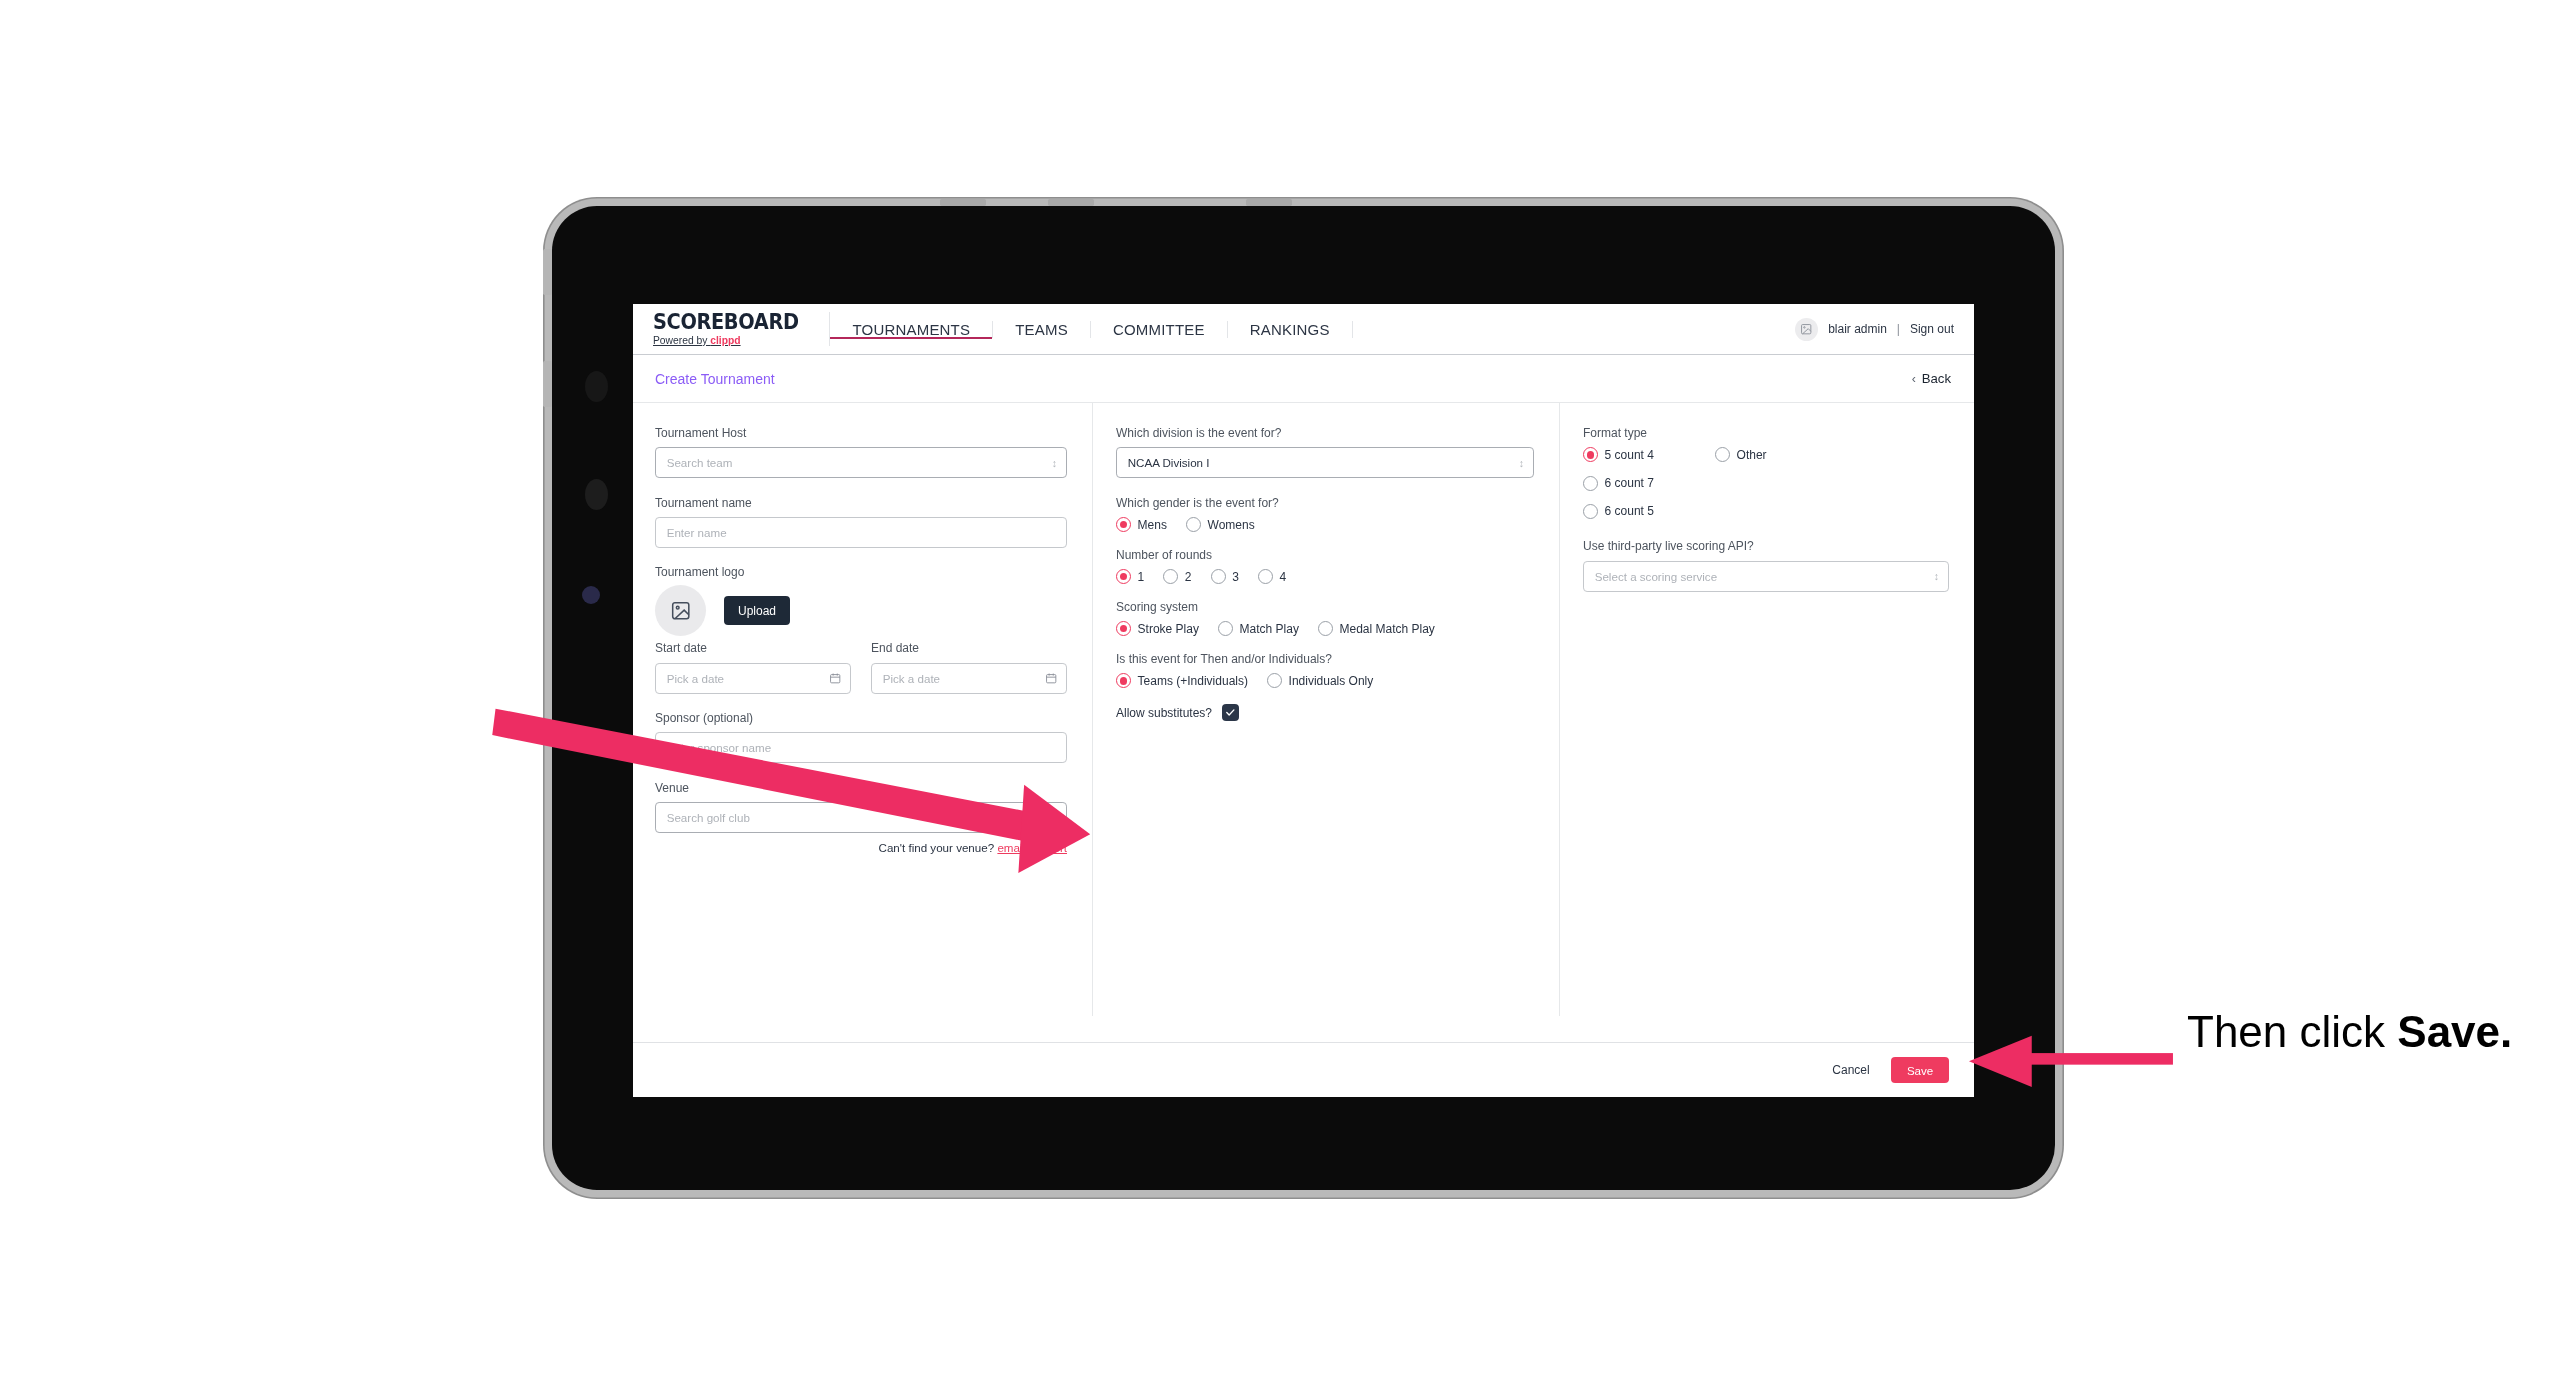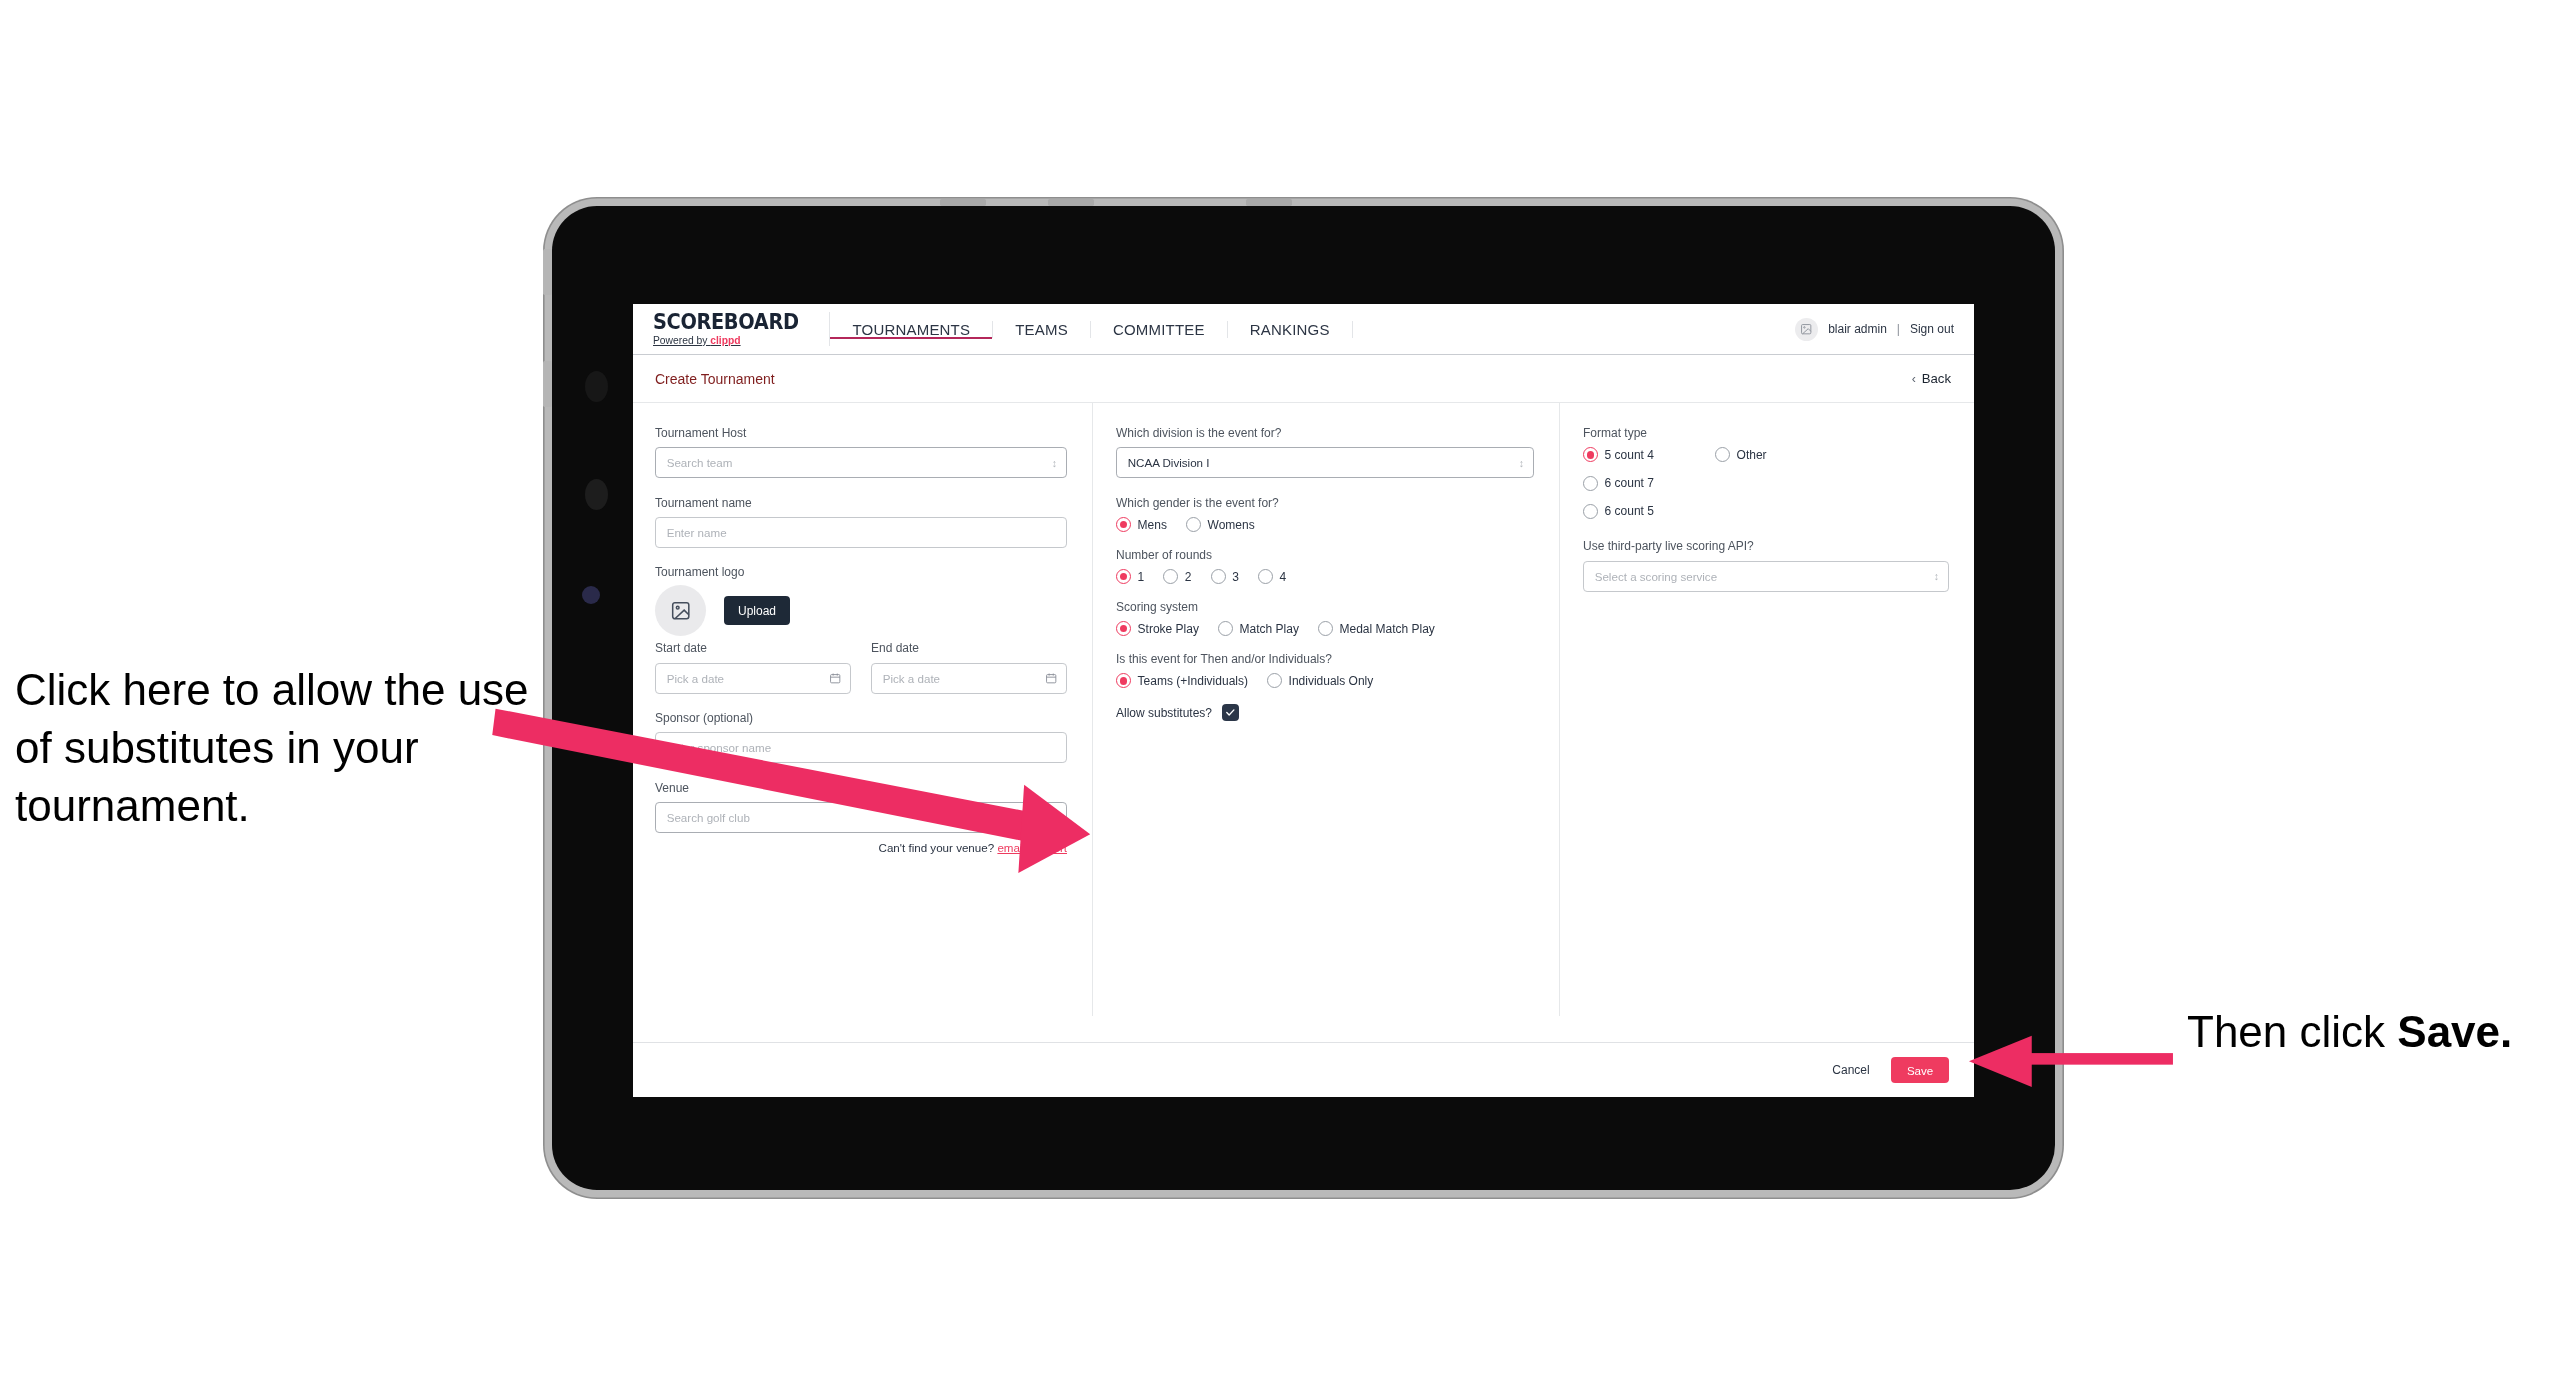--- a/index.html
+++ b/index.html
@@ -97,21 +97,21 @@
   .nav-sep { color:#8a8f98; }
   .nav-link { cursor:pointer; }
 
   
   .subhead {
     height: 48px;
     display: flex; align-items: center;
     padding: 0 23px 0 22px;
     border-bottom: 0.8px solid #e6e8ea;
   }
-  .page-title { font-size: 14px; color: #7f1d1d; }
+  .page-title { font-size: 14px; color: #8b5cf6; }
   .back {
     margin-left: auto; display:flex; align-items:center; gap:5.8px;
     font-size: 13.2px; color: #1c2430; cursor:pointer;
   }
   .chev { font-size: 12.4px; color:#5b636f; }
 
   
   .cols { display: flex; height: 613px; }
   .col { padding: 23px 25px 0 22px; }
   .col-1 { width: 459px; }
@@ -450,17 +450,16 @@
       <polygon points="600,858 1262,986 1253,1021 596,890" fill="#ed2d63"></polygon>
       <polygon points="1240,950 1320,1010 1233,1057" fill="#ed2d63"></polygon>
     </g>
 
     <g>
       <rect x="2446" y="1275" width="185" height="14" fill="#ed2d63"></rect>
       <polygon points="2460,1254 2384,1285 2460,1316" fill="#ed2d63"></polygon>
     </g>
   </svg>
 
-  <div class="anno anno-left">Click here to allow the use of substitutes in your tournament.</div>
   <div class="anno anno-right"><span>Then click </span><b>Save.</b></div>
 
 </div>
 
 
 </body></html>

